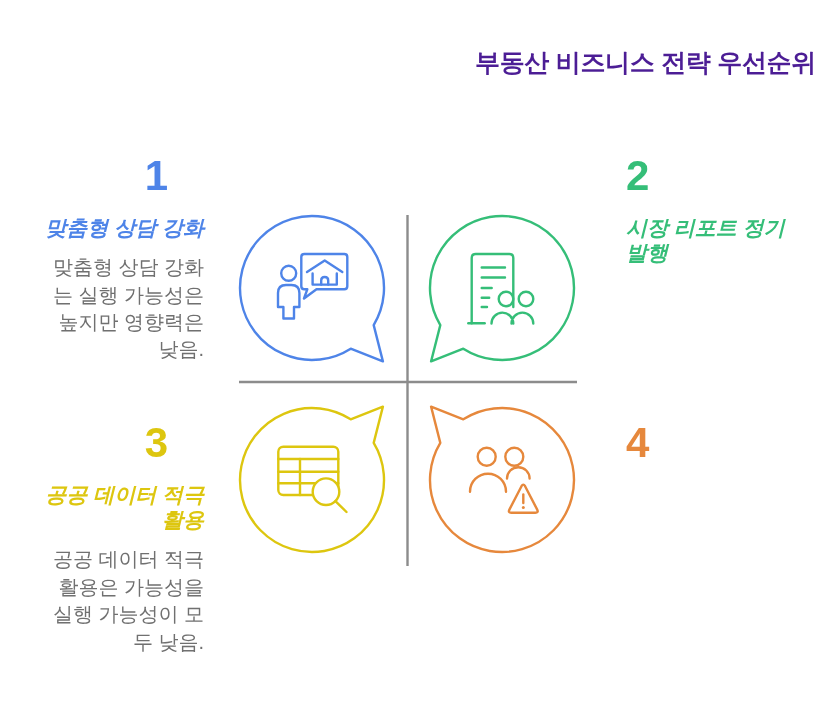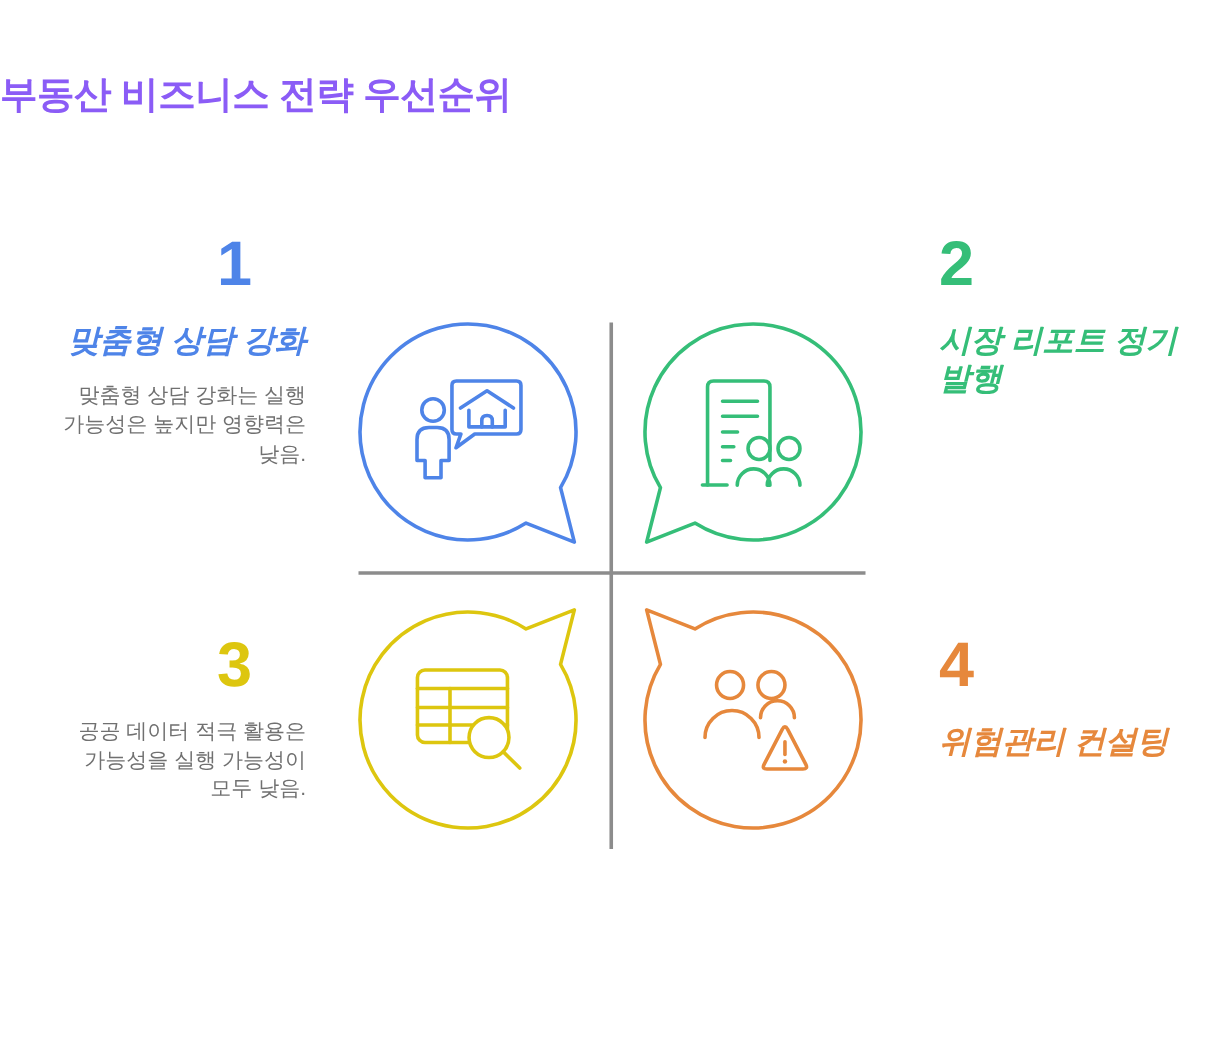--- a/index.html
+++ b/index.html
@@ -1,31 +1,31 @@
 <!DOCTYPE html>
 <html><head>
 <meta charset="utf-8">
 <style>
   html,body{margin:0;padding:0;background:#ffffff;}
   #stage{
     position:relative;width:816px;height:708px;background:#ffffff;overflow:hidden;
     font-family:"Liberation Sans", sans-serif;
   }
   #title{
-    position:absolute;top:46px;left:0;width:816px;text-align:left;
-    font-size:25px;font-weight:700;color:#8b5cf6;letter-spacing:-0.3px;
+    position:absolute;top:46px;left:0;width:816px;text-align:right;
+    font-size:25px;font-weight:700;color:#4c1d95;letter-spacing:-0.3px;
   }
   .card{position:absolute;}
   .card .num{font-size:42px;font-weight:700;line-height:1;color:var(--c);}
   .card .heading{
     font-size:21px;line-height:1.2;font-weight:700;margin:18px 0 0;
     color:var(--c);word-break:keep-all;font-style:italic;
   }
   .card .body{
-    font-size:14px;line-height:1.37;margin:14px 0 0;color:#707070;
+    font-size:20px;line-height:1.37;margin:14px 0 0;color:#707070;
   }
   .card.left{left:40px;width:164px;text-align:right;}
   .card.left .num{padding-right:36px;}
   .card.right{left:626px;width:158px;text-align:left;}
   .card.right .heading{margin-right:-8px;}
   .card.top{top:155px;}
   .card.bottom{top:422px;}
   #diagram{position:absolute;left:200px;top:180px;}
   svg *{vector-effect:non-scaling-stroke;}
 </style>
@@ -42,26 +42,26 @@
     <div class="body">맞춤형 상담 강화는 실행 가능성은 높지만 영향력은 낮음.</div>
   </div>
 
   <div class="card right top" style="--c: #35BE78;">
     <div class="num">2</div>
     <div class="heading">시장 리포트 정기 발행</div>
   </div>
 
   <div class="card left bottom" style="--c: #DDC60F;">
     <div class="num">3</div>
+    <div class="heading">공공 데이터 적극 활용</div>
     <div class="body">공공 데이터 적극 활용은 가능성을 실행 가능성이 모두 낮음.</div>
   </div>
 
   <div class="card right bottom" style="--c: #E6883C;">
     <div class="num">4</div>
-    <div class="heading">위험관리 컨설팅</div>
   </div>
 
   <svg id="diagram" width="420" height="420" viewBox="0 0 420 420">
 
     <g stroke="#8c8c8c" stroke-width="2.4">
       <line x1="207.5" y1="35" x2="207.5" y2="386"></line>
       <line x1="39" y1="202" x2="377" y2="202"></line>
     </g>
 
     <g fill="none" stroke="#4e84e8" stroke-width="2.4" stroke-linejoin="round" stroke-linecap="round">

